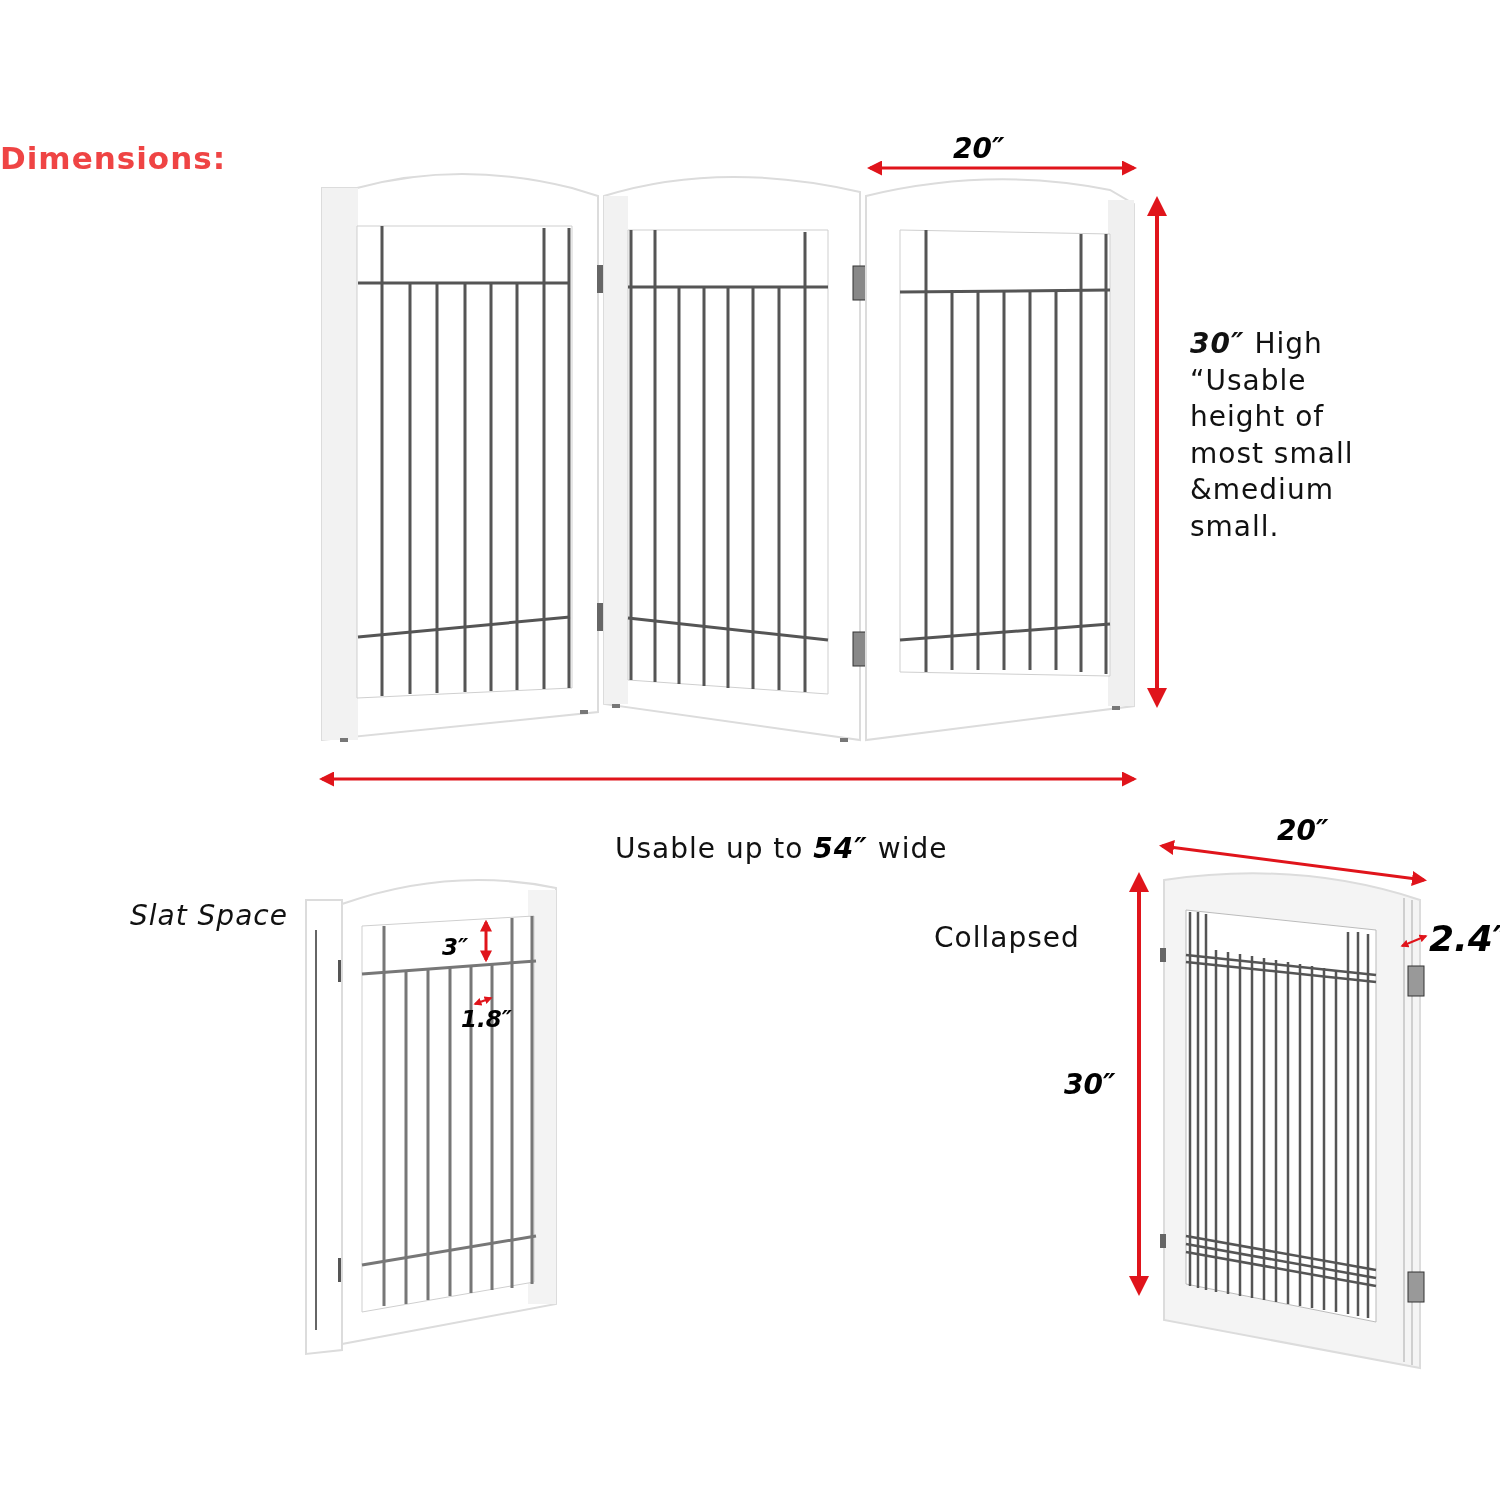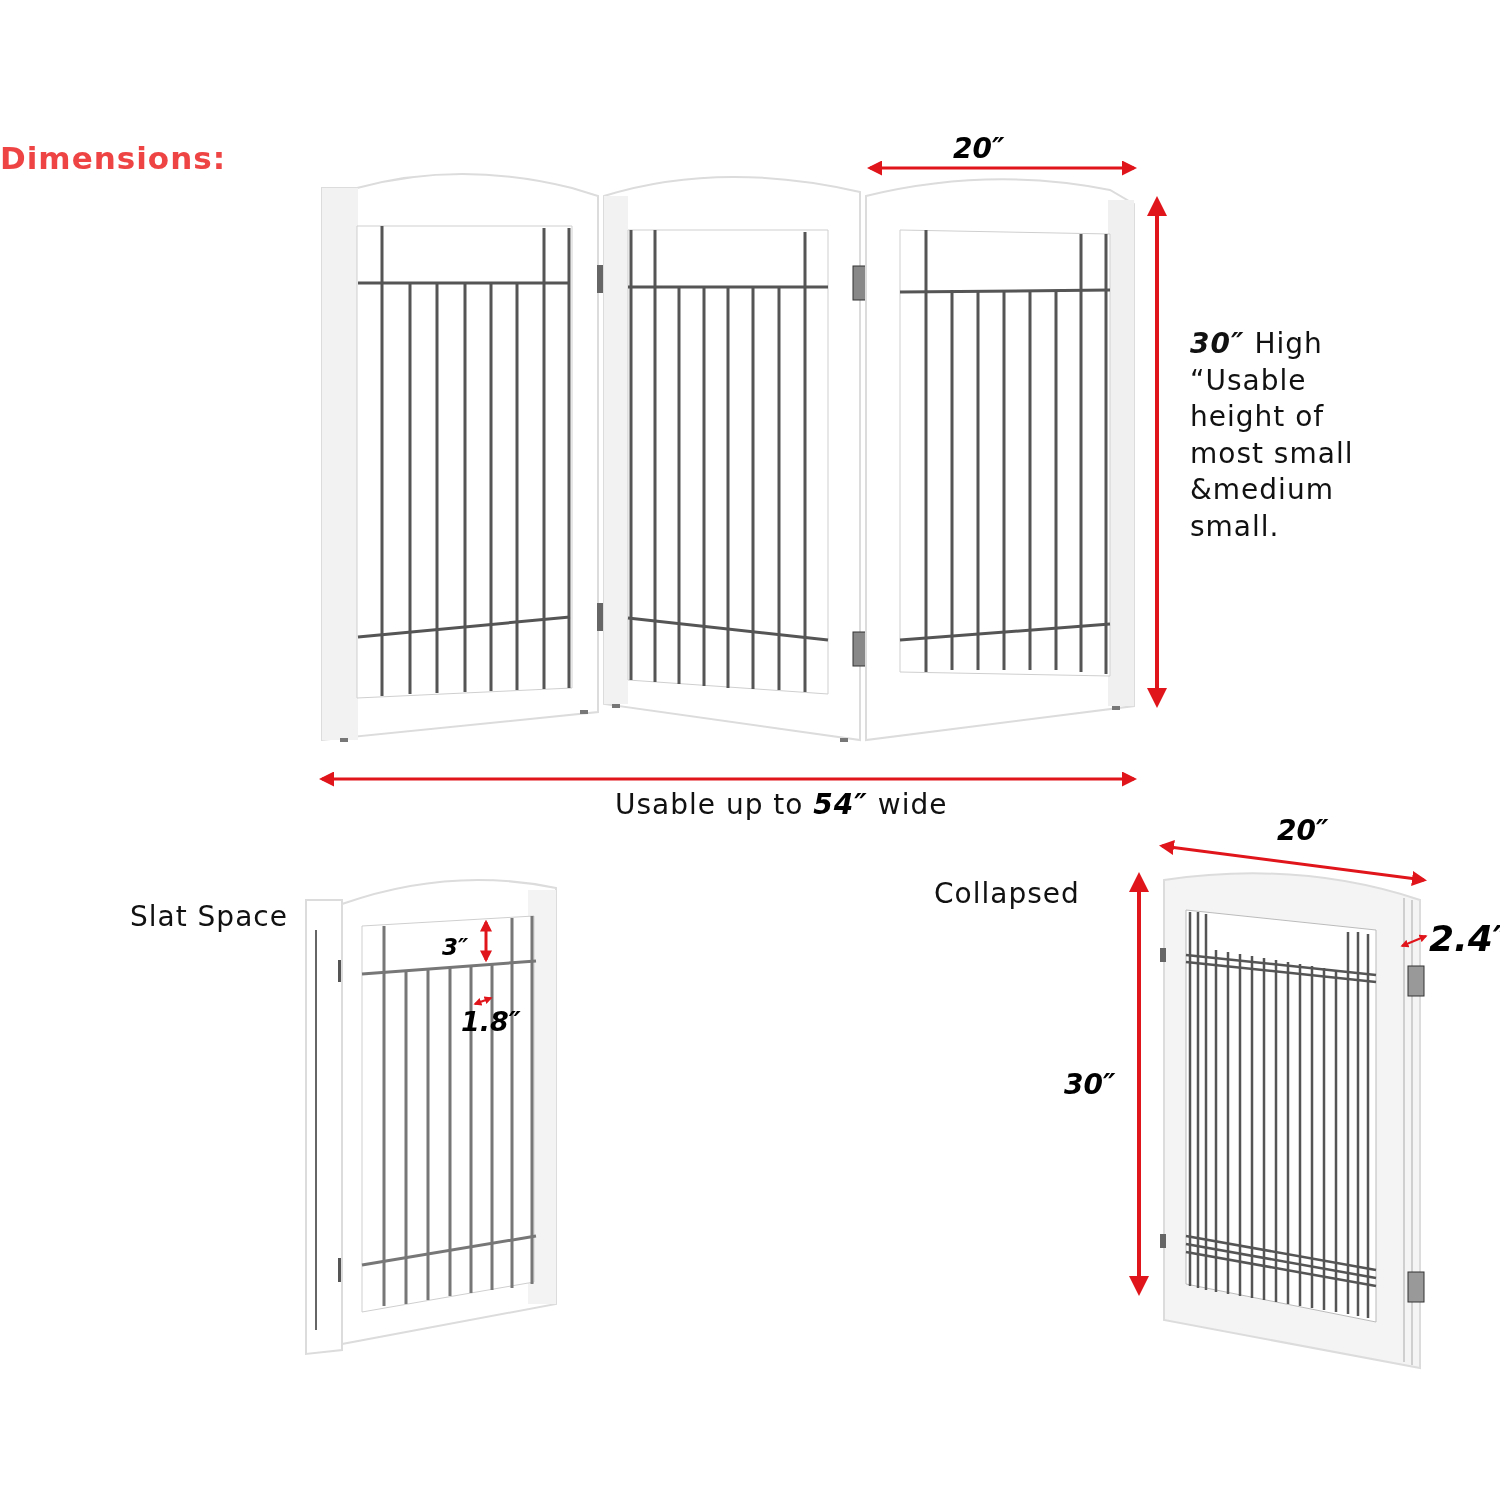--- a/index.html
+++ b/index.html
@@ -2,21 +2,21 @@
 <html><head>
 <meta charset="utf-8">
 <style>
   html, body { margin: 0; padding: 0; background: #ffffff; }
   body { width: 1500px; height: 1500px; position: relative; overflow: hidden;
          font-family: "DejaVu Sans", sans-serif; color: #111; }
   .abs { position: absolute; }
   .heading { left: 0; top: 140px; font-family: "DejaVu Sans", sans-serif; font-weight: 900;
              font-size: 31px; letter-spacing: 1px; color: #ef4444; }
   .bold-dim { font-weight: 900; font-style: italic; font-family: "DejaVu Sans", sans-serif; color: #000; }
-  .label { font-family: "DejaVu Sans", sans-serif; font-size: 28px; color: #111; letter-spacing: 1px; }
+  .label { font-family: "DejaVu Sans", sans-serif; font-size: 28px; color: #111; letter-spacing: 1px; margin-top: 44px; }
   .height-note { left: 1190px; top: 326px; width: 180px; text-align: left;
                  font-size: 28px; line-height: 36.5px; letter-spacing: 1px; }
   .height-note .b { font-weight: 900; font-style: italic; }
   svg { position: absolute; left: 0; top: 0; }
 </style>
 </head>
 <body>
 
 <div class="abs heading">Dimensions:</div>
 
@@ -170,20 +170,20 @@
   <div><span class="b">30″</span><span> High</span></div>
   <div>“Usable</div>
   <div>height of</div>
   <div>most small</div>
   <div>&amp;medium</div>
   <div>small.</div>
 </div>
 
 <div class="abs label" style="left:615px; top:788px;"><span>Usable up to </span><span class="bold-dim">54″</span><span> wide</span></div>
 
-<div class="abs label" style="left:130px; top:900px;">Slat Space</div>
+<div class="abs label" style="left:130px; top:855px;font-style:italic;">Slat Space</div>
 <div class="abs bold-dim" style="left:442px; top:934px; font-size:23px;">3″</div>
-<div class="abs bold-dim" style="left:461px; top:1006px; font-size:27px;">1.8″</div>
+<div class="abs bold-dim" style="left:461px; top:1006px; font-size:23px;">1.8″</div>
 
 <div class="abs label" style="left:934px; top:877px;text-align:right;">Collapsed</div>
 <div class="abs bold-dim" style="left:1277px; top:814px; font-size:28px;">20″</div>
 <div class="abs bold-dim" style="left:1429px; top:918px; font-size:36px;">2.4″</div>
 <div class="abs bold-dim" style="left:1064px; top:1068px; font-size:28px;">30″</div>
 
 </body></html>

